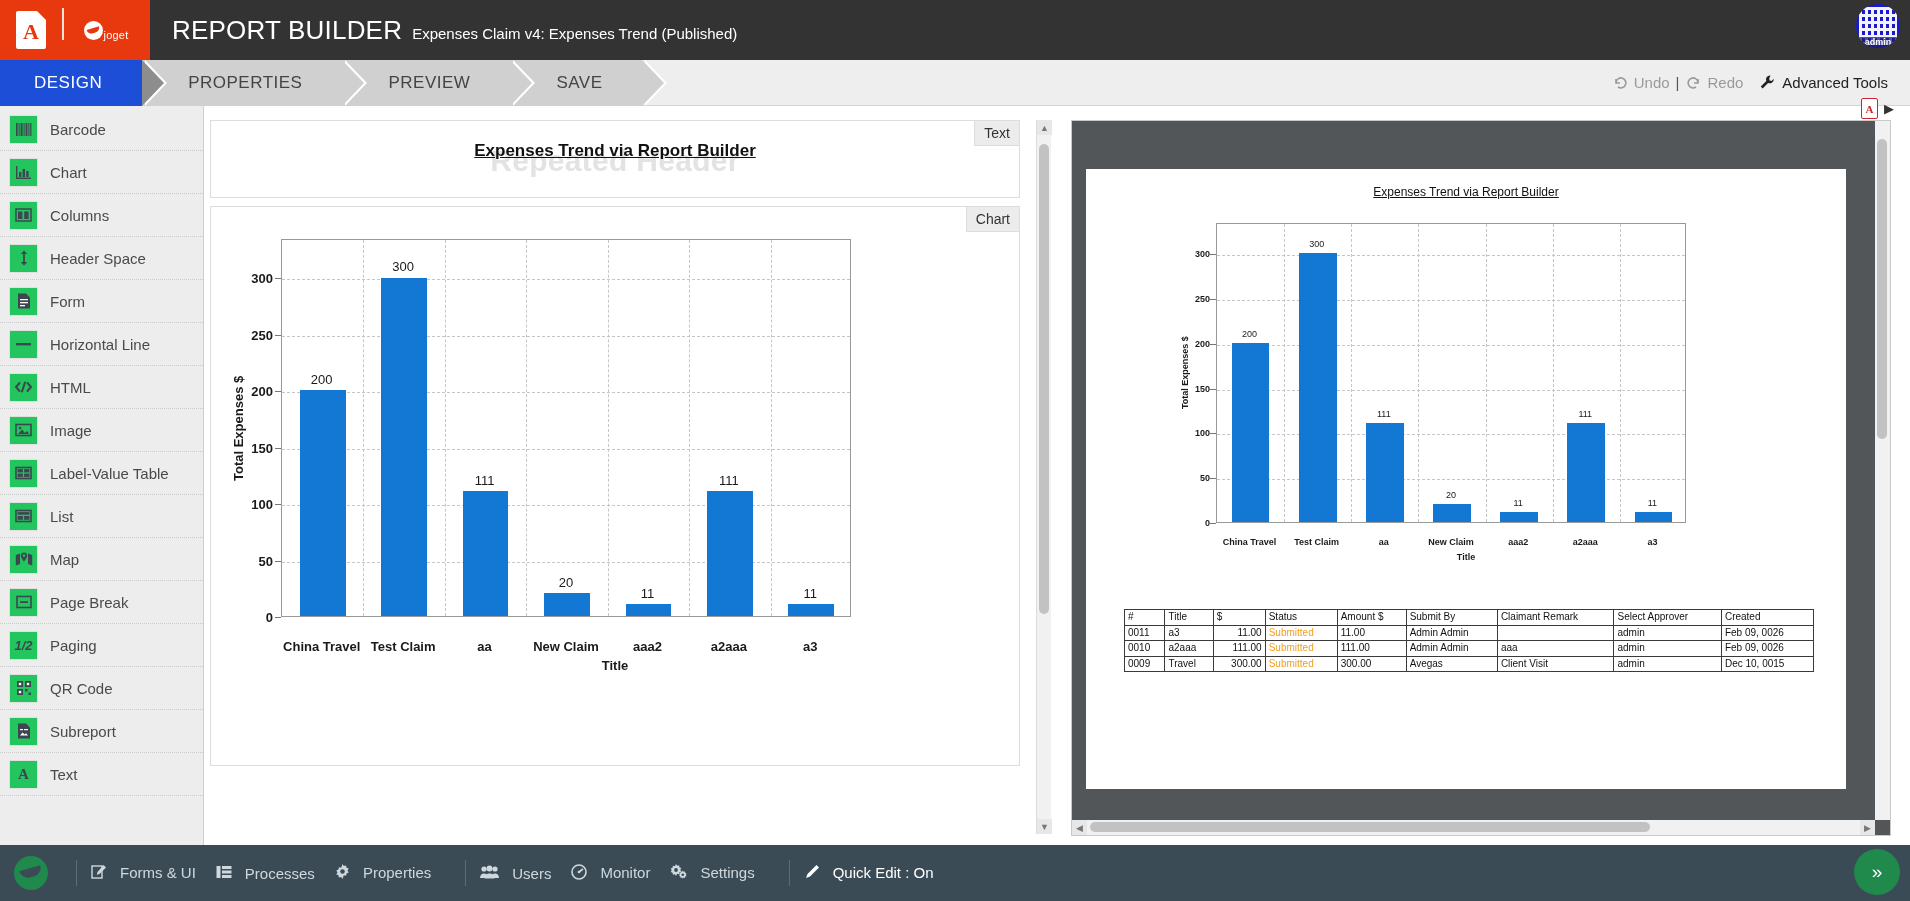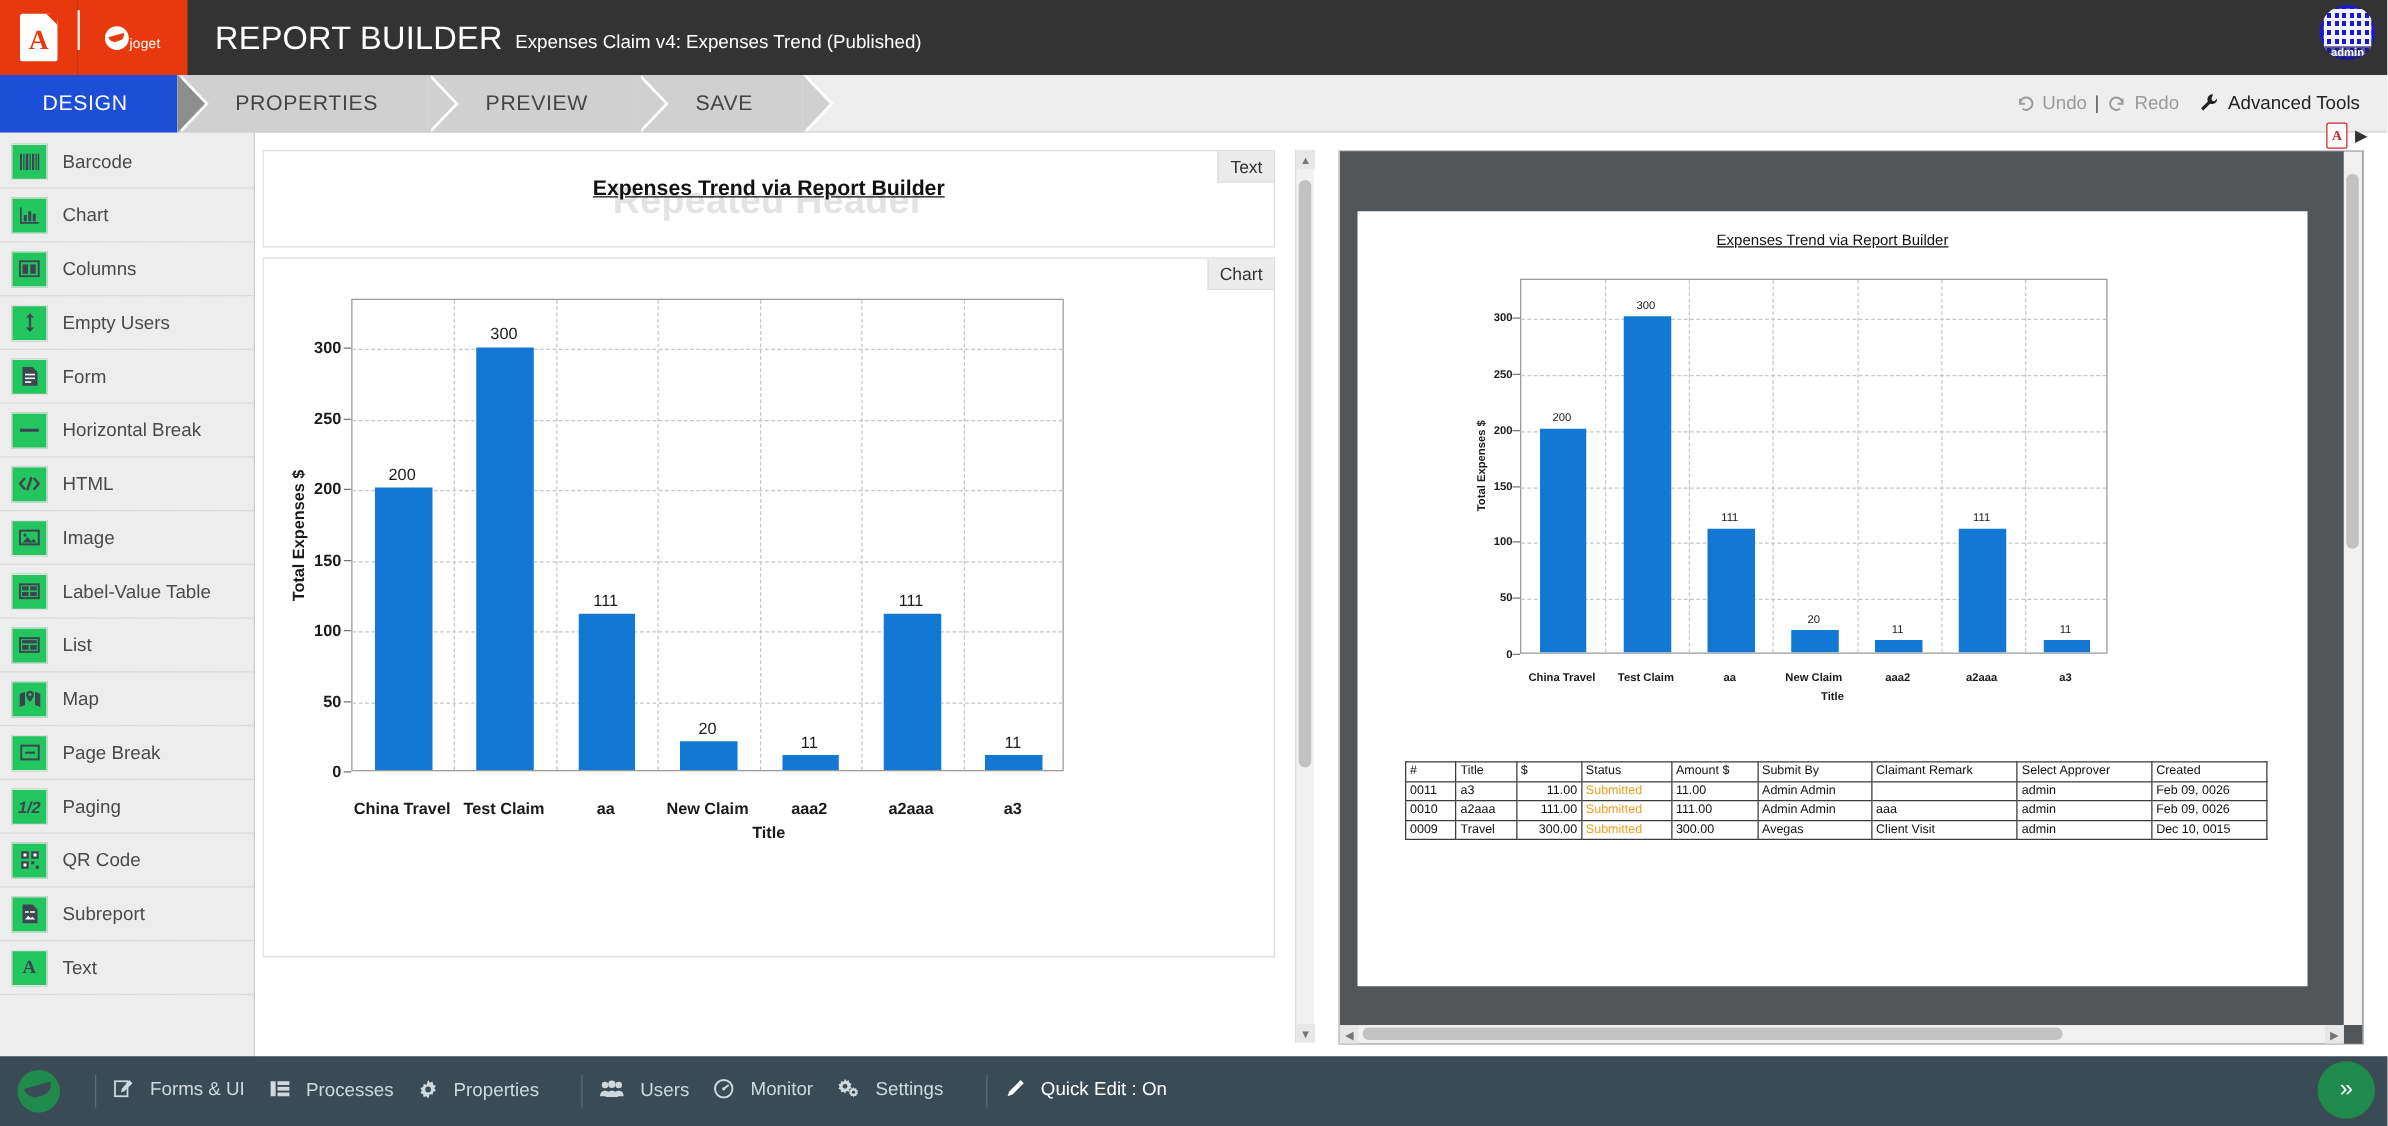--- a/index.html
+++ b/index.html
@@ -361,42 +361,42 @@
     <div class="pal-item">
       <span class="pal-ico">
         <svg width="12" height="16" viewBox="0 0 12 16">
             <g fill="#3d4650">
               <rect x="5.1" y="3" width="1.8" height="10"></rect>
               <path d="M6 0.5 L9.2 4 H2.8z"></path>
               <path d="M6 15.5 L9.2 12 H2.8z"></path>
             </g>
           </svg>
       </span>
-      <span class="pal-label">Empty Users</span>
+      <span class="pal-label">Header Space</span>
     </div>
     <div class="pal-item">
       <span class="pal-ico">
         <svg width="14" height="16" viewBox="0 0 14 16">
             <path d="M1 0.5h8l4 4v11H1z" fill="#3d4650"></path>
             <g fill="#ffffff">
               <rect x="3" y="6" width="8" height="1.3"></rect>
               <rect x="3" y="9" width="8" height="1.3"></rect>
               <rect x="3" y="12" width="5" height="1.3"></rect>
             </g>
           </svg>
       </span>
       <span class="pal-label">Form</span>
     </div>
     <div class="pal-item">
       <span class="pal-ico">
         <svg width="17" height="6" viewBox="0 0 17 6">
             <rect x="1" y="2" width="15" height="2.4" fill="#3d4650"></rect>
           </svg>
       </span>
-      <span class="pal-label">Horizontal Break</span>
+      <span class="pal-label">Horizontal Line</span>
     </div>
     <div class="pal-item">
       <span class="pal-ico">
         <svg width="19" height="14" viewBox="0 0 19 14">
             <g fill="none" stroke="#3d4650" stroke-width="2" stroke-linecap="round" stroke-linejoin="round">
               <path d="M5.5 3 L2 7 L5.5 11"></path>
               <path d="M13.5 3 L17 7 L13.5 11"></path>
               <path d="M11 2.5 L8 11.5"></path>
             </g>
           </svg>

